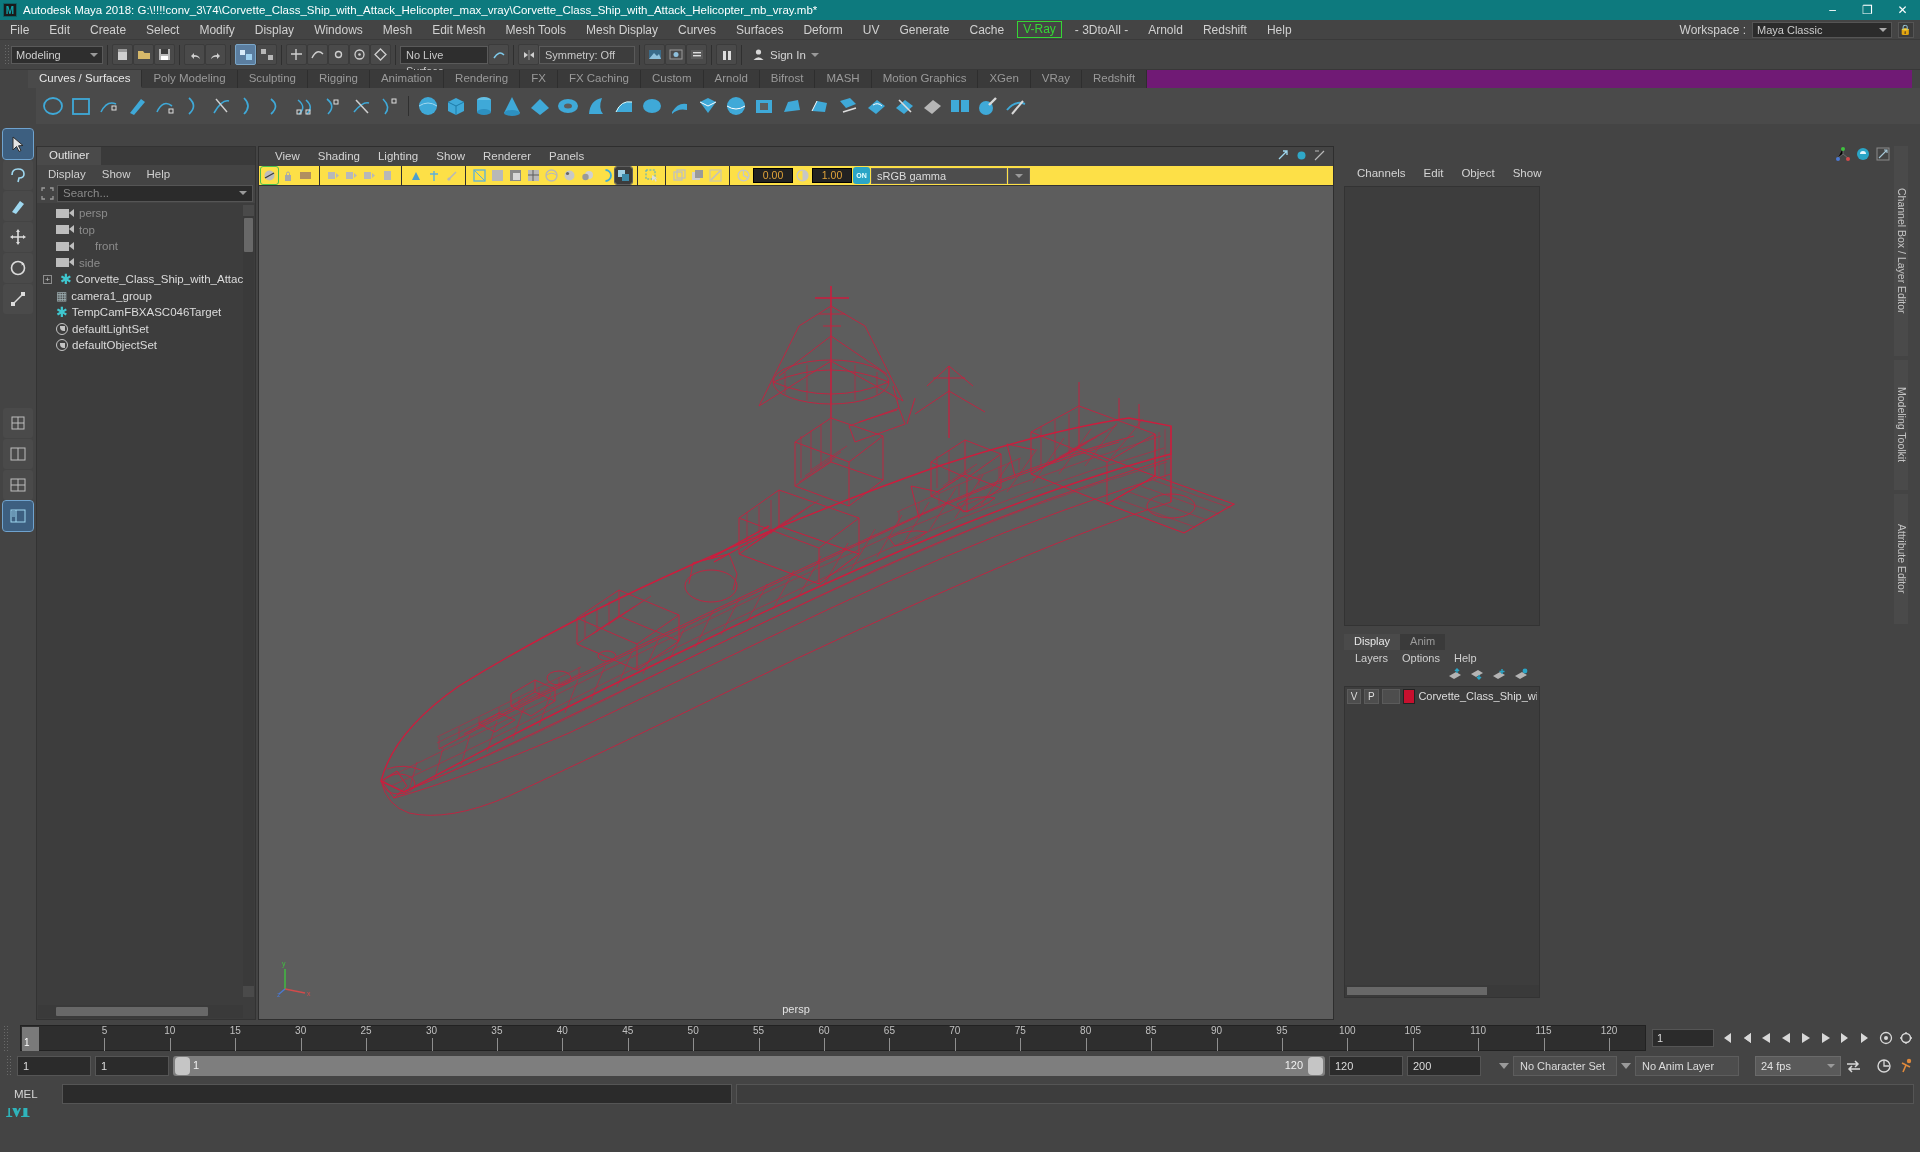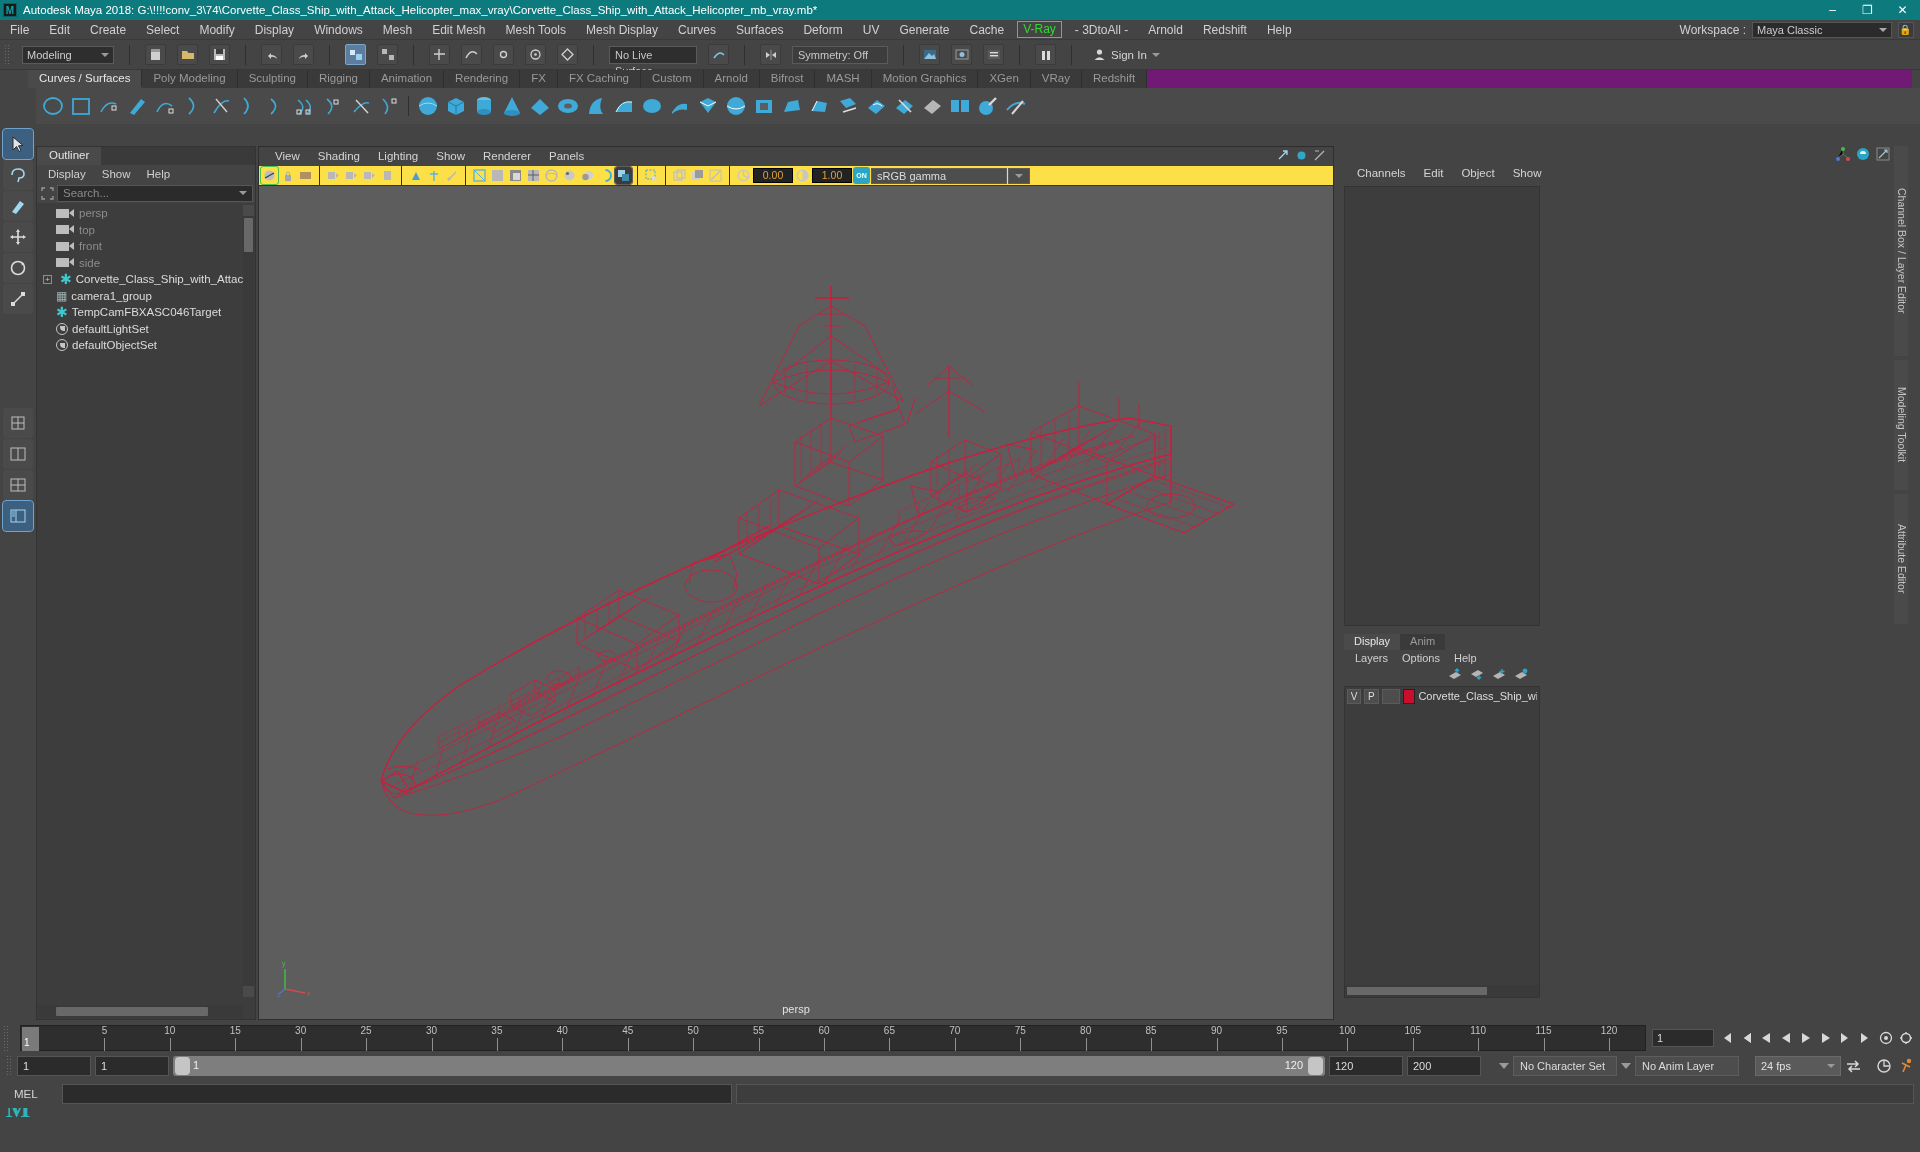--- a/index.html
+++ b/index.html
@@ -50,21 +50,21 @@
     width:140px; height:16px; background:#2b2b2b; border:1px solid #555;
     font-size:11px; color:#cccccc; padding:0 4px; line-height:14px;
     display:flex; align-items:center; justify-content:space-between;
   }
   .ws-caret { border-left:4px solid transparent; border-right:4px solid transparent; border-top:4px solid #aaa; }
   .ws-icon { width:16px;height:16px;background:#3b3b3b;border:1px solid #555;display:flex;align-items:center;justify-content:center;color:#f0c040;font-size:10px;}
 
   
   .statusline {
     position:absolute; left:0; top:40px; width:1920px; height:30px;
-    background:#444444; display:flex; align-items:center; gap:11px; padding:0 4px;
+    background:#444444; display:flex; align-items:center; gap:0; padding:0 4px;
     border-bottom:1px solid #383838;
   }
   .mode-select {
     width:92px; height:18px; background:#2e2e2e; border:1px solid #5a5a5a;
     font-size:11px; color:#cfcfcf; padding:0 4px; display:flex;
     align-items:center; justify-content:space-between;
   }
   .sep { width:1px; height:20px; background:#2f2f2f; margin:0 4px; }
   .dots { width:5px; height:22px; opacity:.55;
     background-image:radial-gradient(#888 1px, transparent 1px);
@@ -745,21 +745,21 @@
       <div class="ol-row dim">
         <span class="camicon"></span>
         <span style="margin-left:6px">persp</span>
       </div>
       <div class="ol-row dim">
         <span class="camicon"></span>
         <span style="margin-left:6px">top</span>
       </div>
       <div class="ol-row dim">
         <span class="camicon"></span>
-        <span style="margin-left:6px">front</span>
+        <span style="margin-left:22px">front</span>
       </div>
       <div class="ol-row dim">
         <span class="camicon"></span>
         <span style="margin-left:6px">side</span>
       </div>
       <div class="ol-row bright">
         <span class="ol-expand">+</span>
         <span class="starico">✱</span>
         <span>Corvette_Class_Ship_with_Attack_Hel</span>
       </div>

